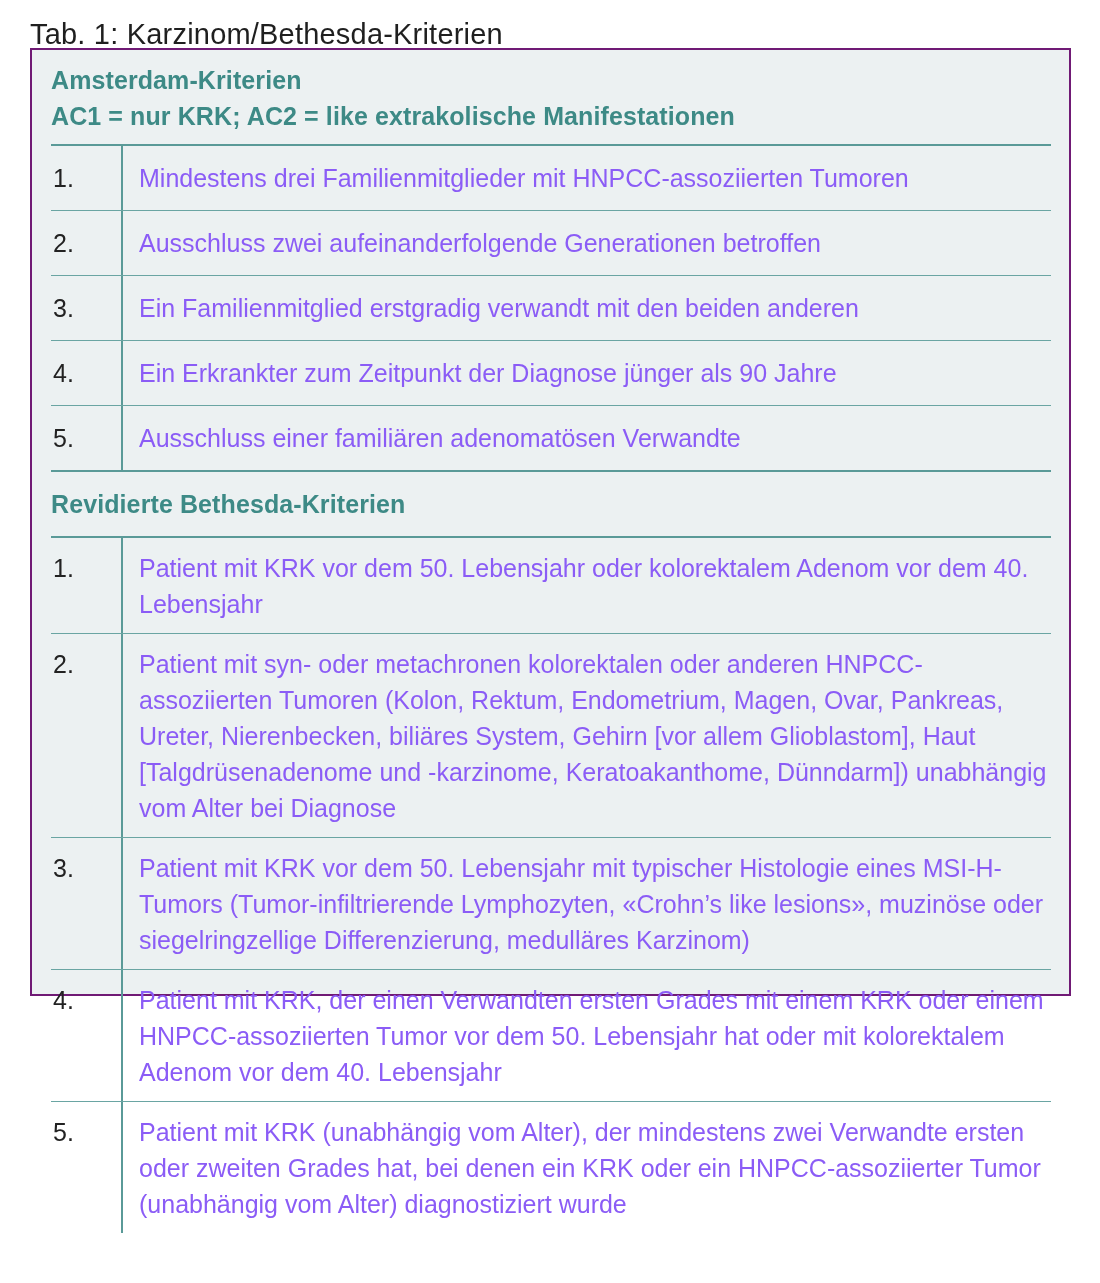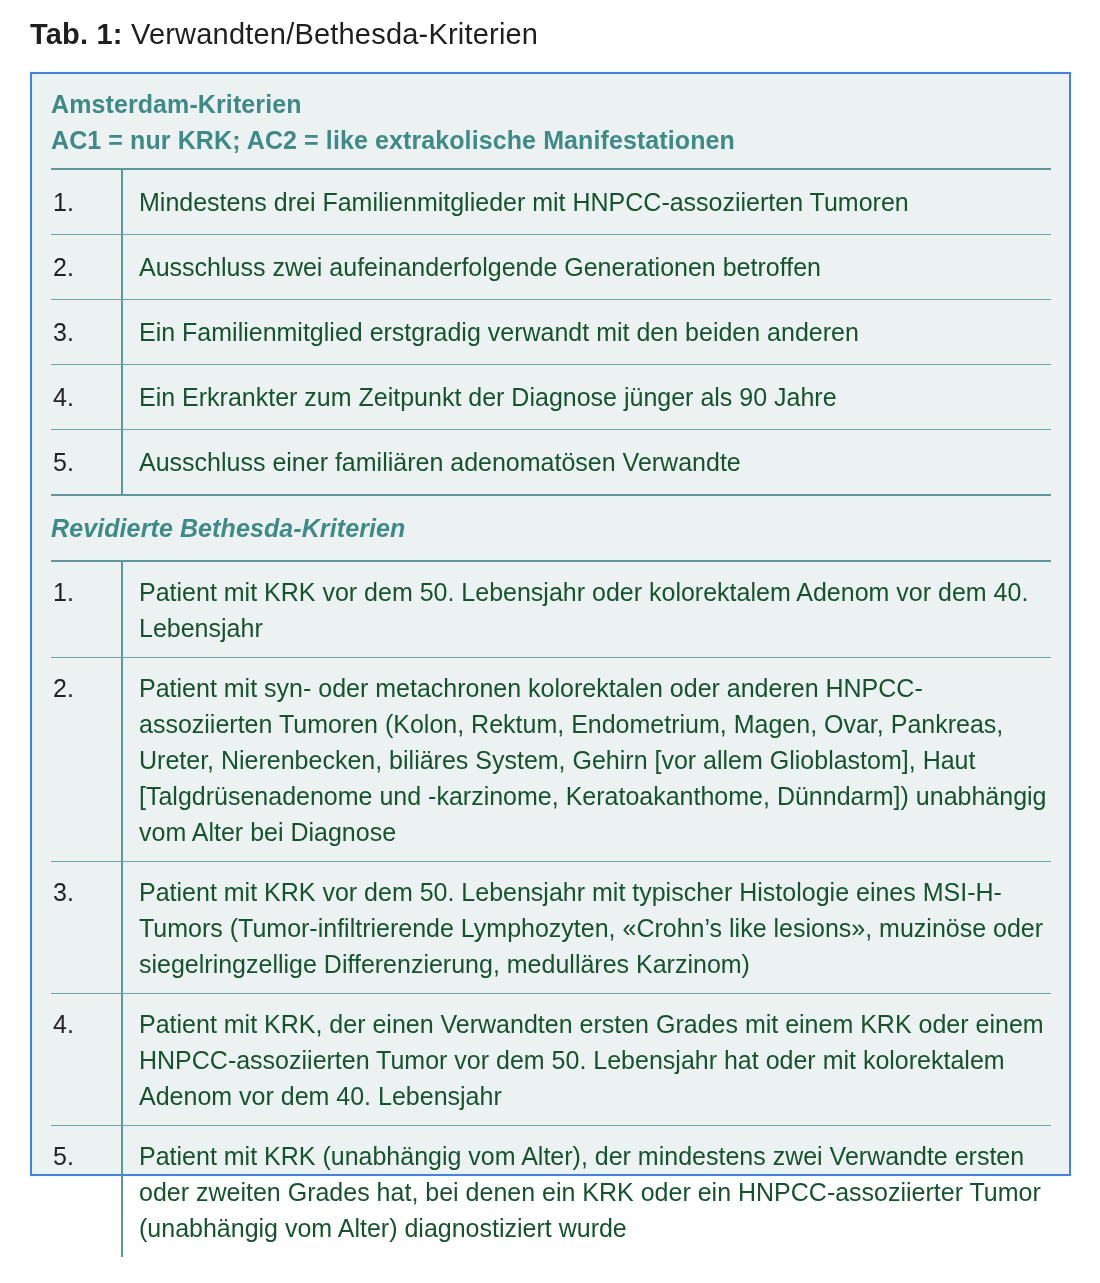--- a/index.html
+++ b/index.html
@@ -1,33 +1,33 @@
 <!DOCTYPE html>
 <html><head>
 <meta charset="utf-8">
 <style>
   html, body { margin:0; padding:0; background:#ffffff; }
   body { width:1100px; height:1283px; position:relative; font-family:"Liberation Sans", "DejaVu Sans", sans-serif; color:#222; }
   .title { position:absolute; left:30px; top:14px; font-size:29px; line-height:40px; color:#1f1f1f; letter-spacing:0.2px; }
-  .title b { font-weight:bold;margin-top:20px; }
-  .box { position:absolute; left:30px; top:72px; width:1041px; height:1104px; background:#ecf1f2; border:2px solid #3b82f6; box-sizing:border-box; }
+  .title b { font-weight:normal;margin-top:20px; }
+  .box { position:absolute; left:30px; top:48px; width:1041px; height:948px; background:#ecf1f2; border:2px solid #701a75; box-sizing:border-box; }
   .inner { position:absolute; left:19px; right:18px; top:0; }
   .sec-head { color:#3d8a86; font-weight:bold; font-size:25px; line-height:36px; letter-spacing:0.1px; }
-  .rule { border-top:2px solid #5a9a98;font-style:italic; }
+  .rule { border-top:2px solid #5a9a98; }
   .row { display:flex; border-top:1px solid #6aa5a3; }
   .row.first { border-top:2px solid #5a9a98; }
   .num { width:72px; flex:0 0 72px; border-right:2px solid #5a9a98; font-size:25px; line-height:36px; padding-left:2px; box-sizing:border-box; }
-  .txt { flex:1; font-size:25px; line-height:36px; padding-left:16px; padding-right:4px; color:#14532d; }
+  .txt { flex:1; font-size:25px; line-height:36px; padding-left:16px; padding-right:4px; color:#8b5cf6; }
   .row.a .num, .row.a .txt { padding-top:14px; padding-bottom:14px; }
   .row.b .num, .row.b .txt { padding-top:12px; padding-bottom:11px; }
 </style>
 </head>
 <body>
 
-<div class="title"><b>Tab. 1:</b> <span>Verwandten/Bethesda-Kriterien</span></div>
+<div class="title"><b>Tab. 1:</b> <span>Karzinom/Bethesda-Kriterien</span></div>
 
 <div class="box">
   <div class="inner">
     <div style="padding-top:12px;padding-bottom:10px;">
       <div class="sec-head">Amsterdam-Kriterien</div>
       <div class="sec-head">AC1 = nur KRK; AC2 = like extrakolische Manifestationen</div>
     </div>
 
     <div class="row a first">
       <div class="num">1.</div>

